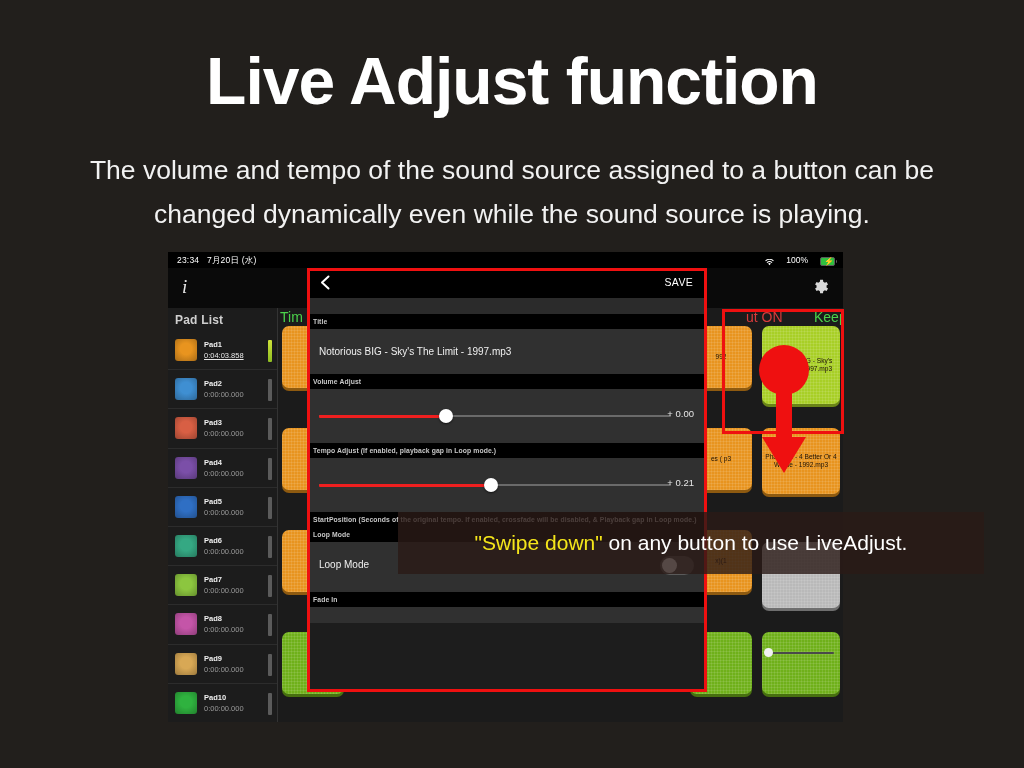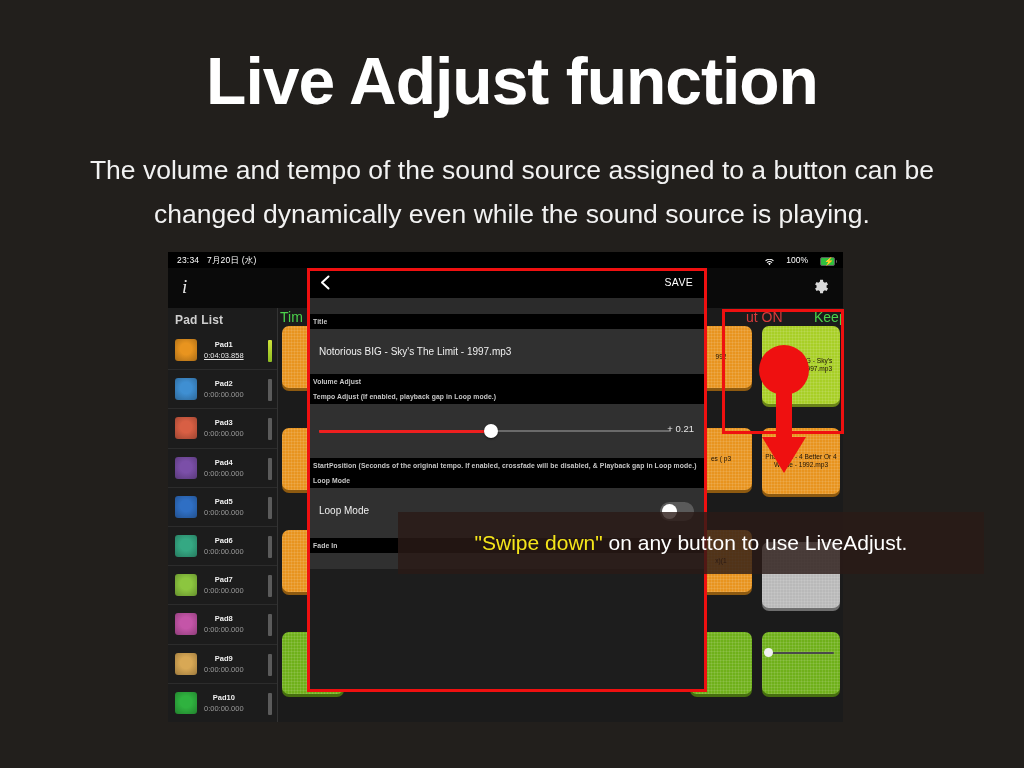--- a/index.html
+++ b/index.html
@@ -58,21 +58,21 @@
   
   .padlist{
     position:absolute;left:0;top:56px;width:109px;height:414px;background:#1c1c1c;
     border-right:1px solid #333;
   }
   .padlist-title{
     color:#cfcfcf;font-size:12px;font-weight:bold;padding:5px 0 4px 7px;letter-spacing:.2px;
   }
   .pad-row{
     position:relative;height:39.2px;border-bottom:1px solid #2c2c2c;
-    display:flex;align-items:center;padding-left:7px;box-sizing:border-box;text-align:center;
+    display:flex;align-items:center;padding-left:7px;box-sizing:border-box;
   }
   .pad-sw{
     width:22px;height:22px;border-radius:3px;flex:0 0 auto;
   }
   .pad-meta{margin-left:7px;}
   .pad-name{color:#f0f0f0;font-size:7.5px;font-weight:bold;line-height:11px;}
   .pad-time{color:#9a9a9a;font-size:7.5px;line-height:11px;}
   .pad-time.active{color:#e8e8e8;text-decoration:underline;}
   .pad-bar{
     position:absolute;right:5px;top:9px;width:4.5px;height:22px;border-radius:1px;background:#5b5b5b;
@@ -340,20 +340,26 @@
 
       <div style="position:absolute;left:0;top:30px;width:397px;">
         <div class="sect-gap"></div>
 
         <div class="sect-hdr">Title</div>
         <div class="sect-body">
           <div class="title-val">Notorious BIG - Sky's The Limit - 1997.mp3</div>
         </div>
 
         <div class="sect-hdr">Volume Adjust</div>
+        <div class="sect-body slider-row">
+          <div class="track"></div>
+          <div class="fill" id="vol-fill" style="width: 126.72px;"></div>
+          <div class="knob" id="vol-knob" style="left: 131.72px;"></div>
+          <div class="sval">+ 0.00</div>
+        </div>
 
         <div class="sect-hdr">Tempo Adjust (If enabled, playback gap in Loop mode.)</div>
         <div class="sect-body slider-row">
           <div class="track"></div>
           <div class="fill" id="tmp-fill" style="width: 172.48px;"></div>
           <div class="knob" id="tmp-knob" style="left: 177.48px;"></div>
           <div class="sval">+ 0.21</div>
         </div>
 
         <div class="sect-hdr">StartPosition (Seconds of the original tempo. If enabled, crossfade will be disabled, &amp; Playback gap in Loop mode.)</div>

